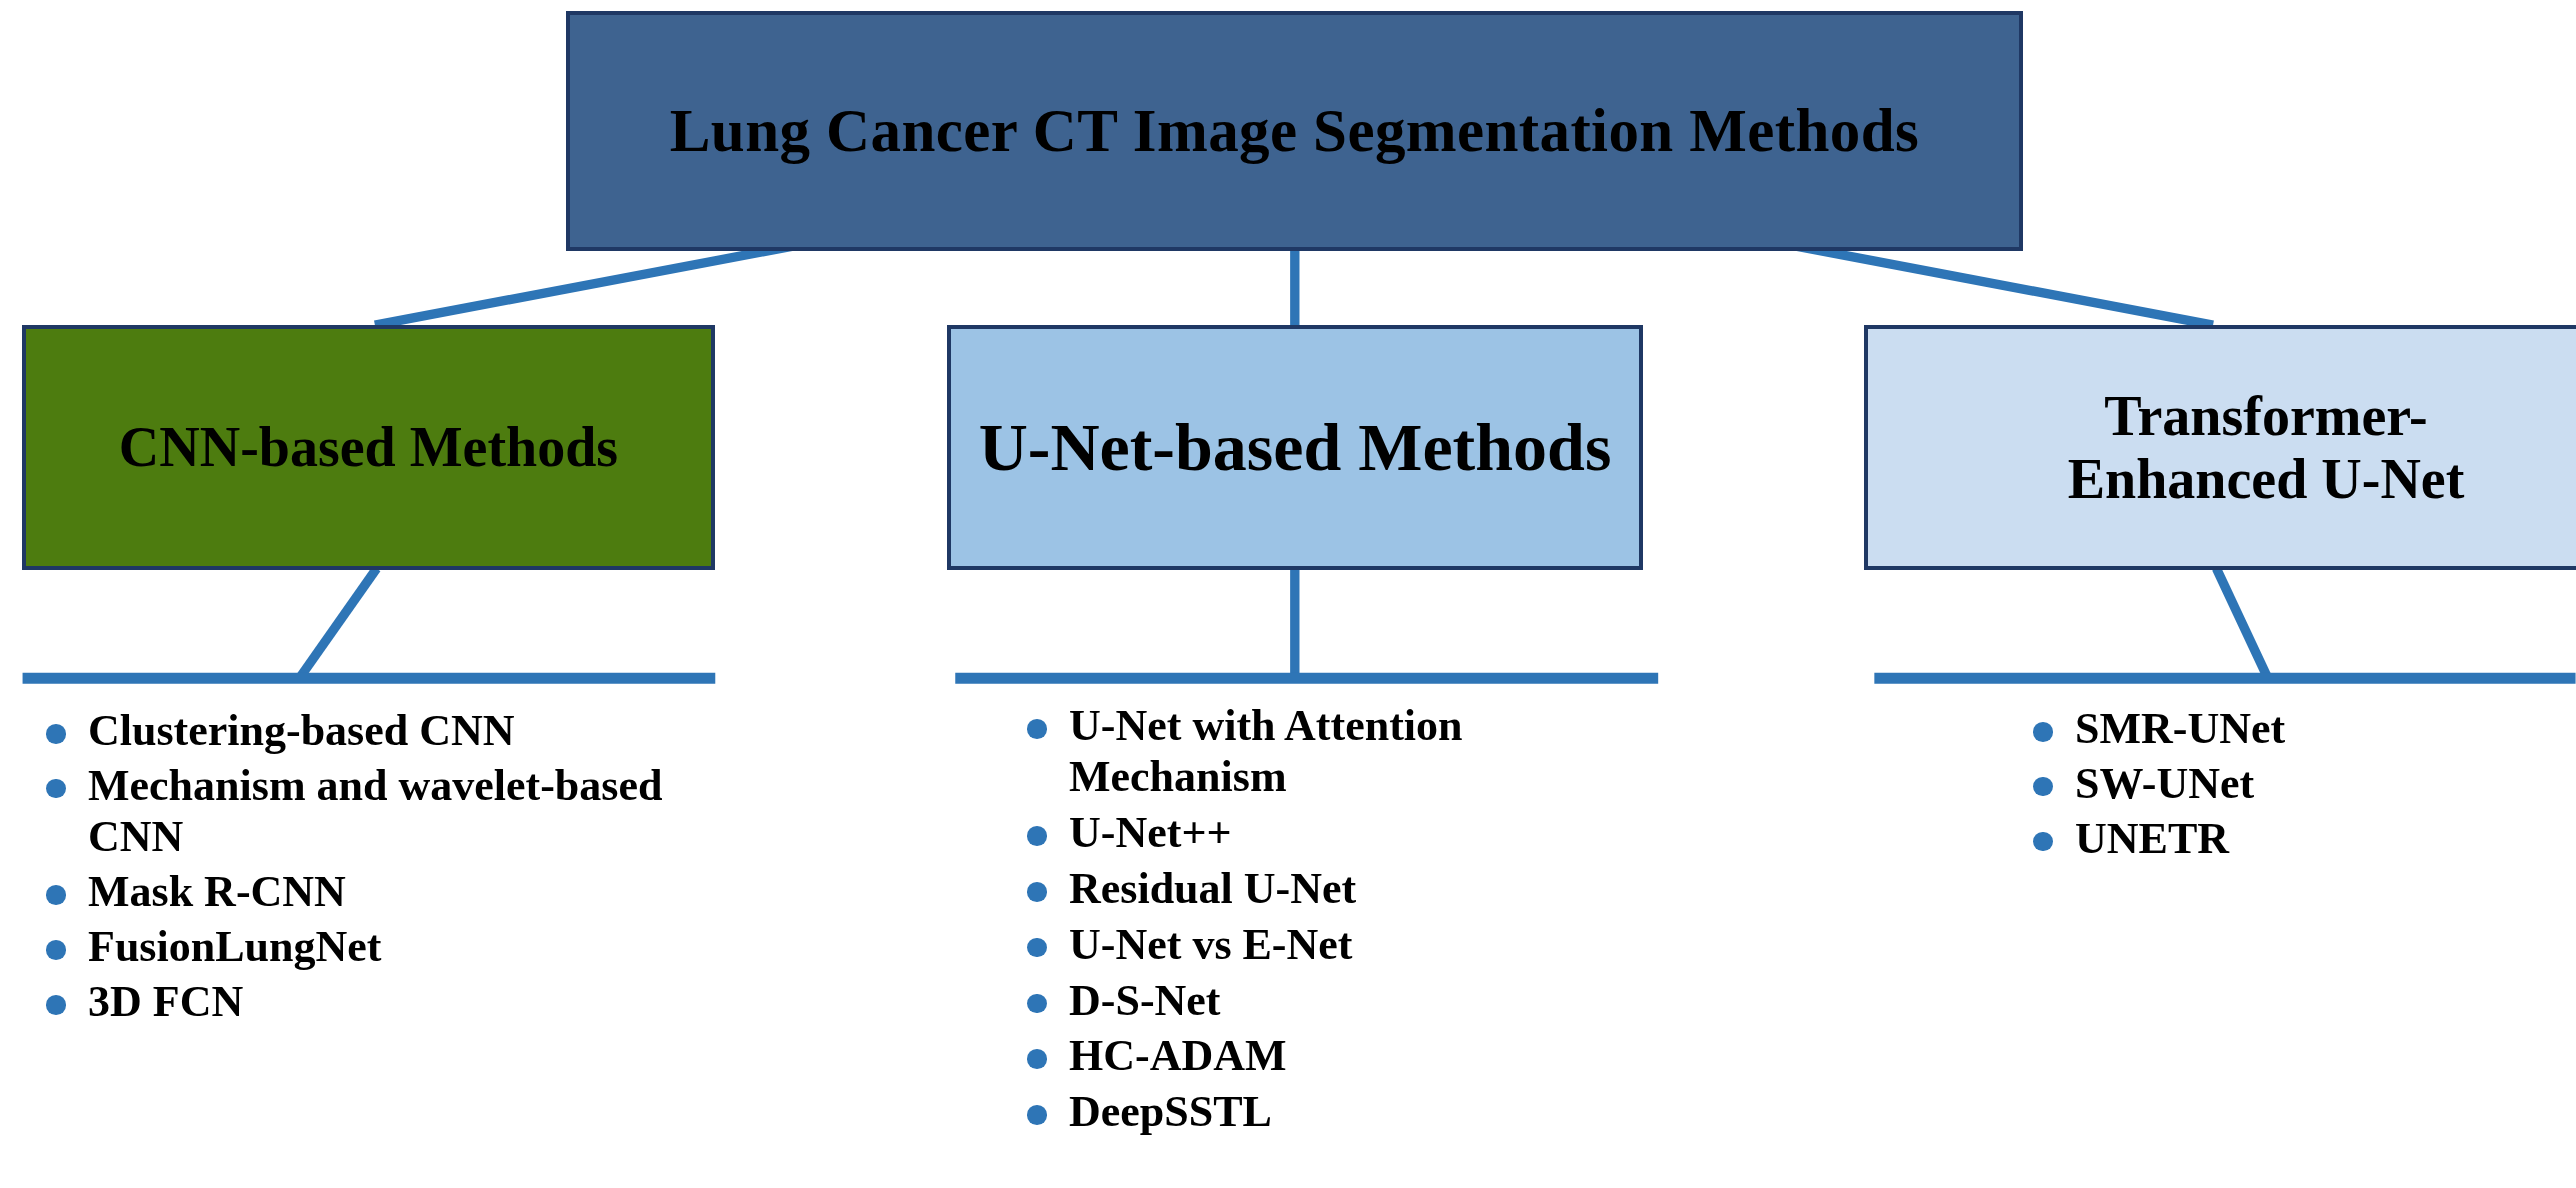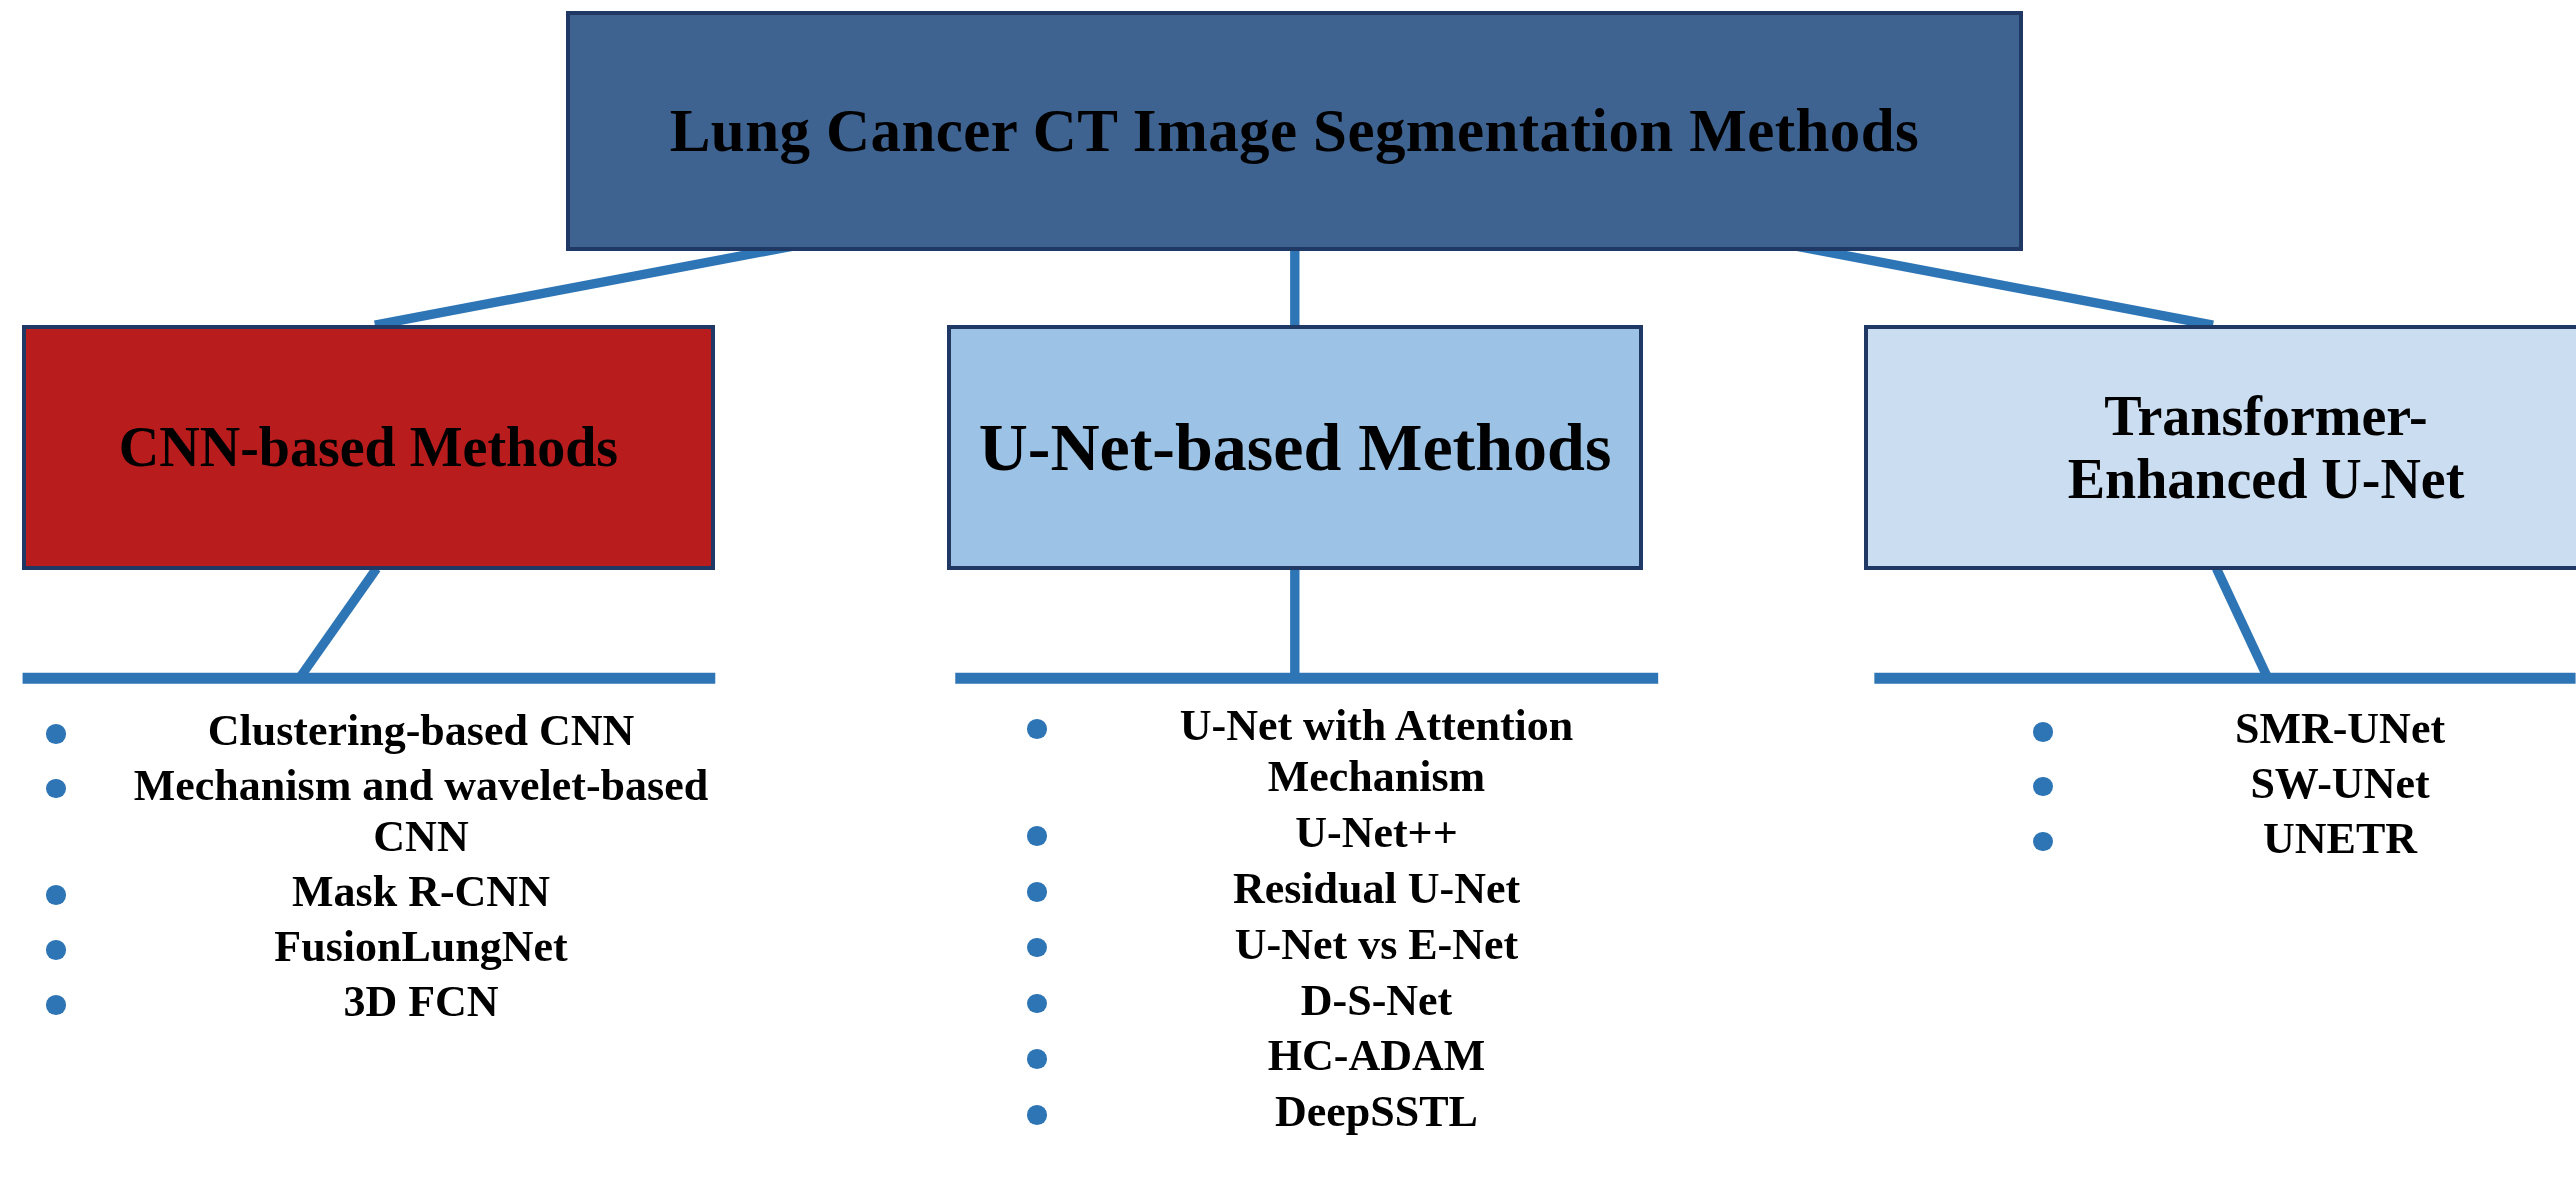--- a/index.html
+++ b/index.html
@@ -37,21 +37,21 @@
     height: 240px;
     background: #3E6390;
     font-size: 61px;
     letter-spacing: 0.4px;
   }
   #cat-box-cnn {
     left: 22px;
     top: 325px;
     width: 693px;
     height: 245px;
-    background: #b91c1c;
+    background: #4d7c0f;
     font-size: 56px;
   }
   #cat-box-unet {
     left: 947px;
     top: 325px;
     width: 696px;
     height: 245px;
     background: #9CC3E5;
     font-size: 68px;
   }
@@ -73,21 +73,20 @@
     left: 0;
     top: 0;
     width: 2576px;
     height: 1188px;
     z-index: 1;
     pointer-events: none;
   }
   .list-col {
     position: absolute;
     z-index: 2;
-    text-align: center;
   }
   .bullet-list {
     list-style: none;
     margin: 0;
     padding: 0;
   }
   .bullet-list li {
     position: relative;
     padding-left: 66px;
     margin: 0 0 5.1px 0;

